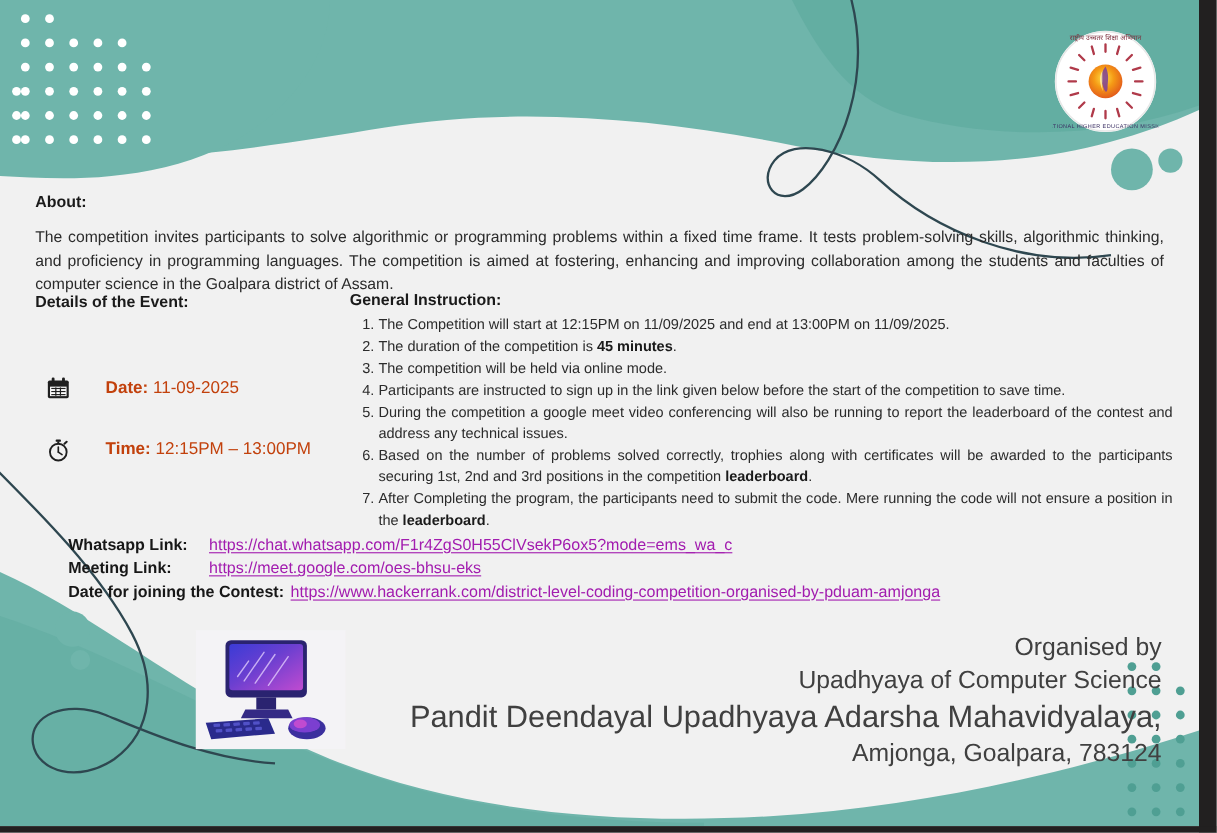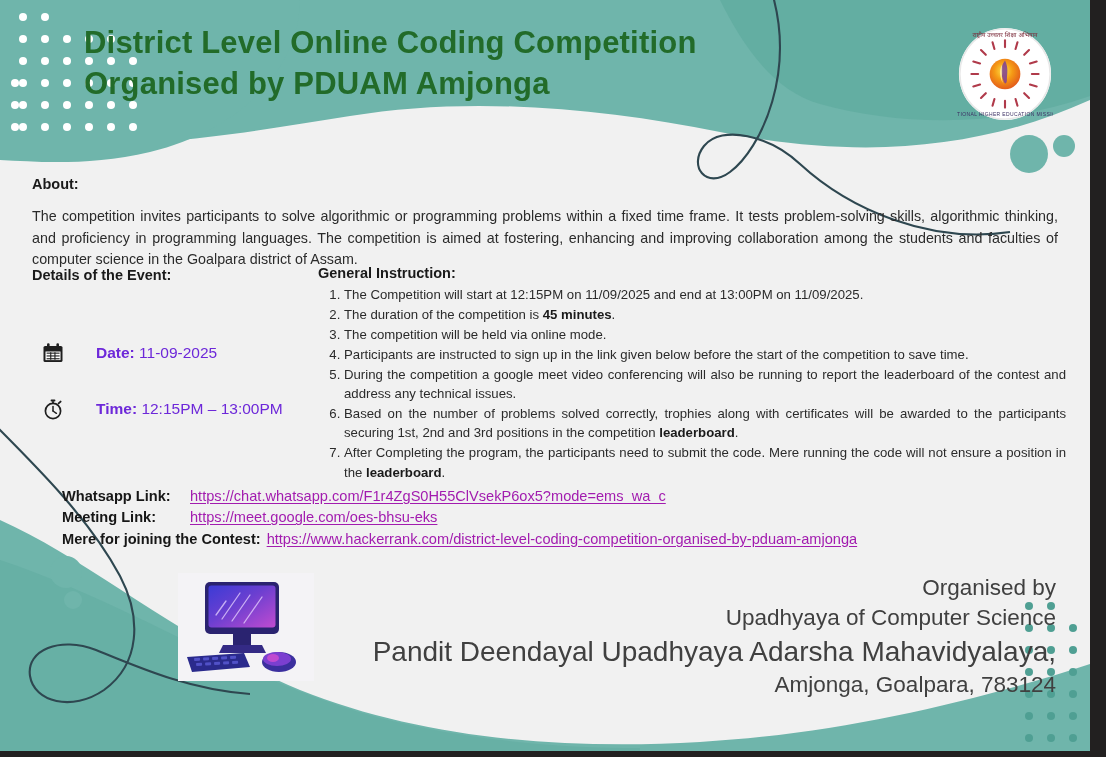--- a/index.html
+++ b/index.html
@@ -98,21 +98,21 @@
   .detail-ico {
     width: 26px;
     height: 26px;
     flex: 0 0 26px;
     display: flex;
     align-items: center;
     justify-content: center;
   }
   .detail-text {
     font-size: 15.5px;
-    color: #6d28d9;
+    color: #c2410c;
     white-space: nowrap;
     padding-left: 18px;
   }
   .detail-text b { font-weight: bold; }
 
   #instructions-block {
     position: absolute;
     left: 318px;
     top: 265px;
     width: 748px;
@@ -292,24 +292,20 @@
         <circle cx="1029" cy="738" r="4"></circle>
           <circle cx="1051" cy="738" r="4"></circle>
           <circle cx="1073" cy="738" r="4"></circle>
       </g>
     </g>
   </svg>
 
   <div class="right-strip"></div>
   <div class="bottom-strip"></div>
 
-  <div class="header-title">
-    <span>District Level Online Coding Competition</span>
-    <span class="ln2">Organised by PDUAM Amjonga</span>
-  </div>
 
   <svg class="logo" viewBox="0 0 100 100" xmlns="http://www.w3.org/2000/svg">
     <circle cx="50" cy="50" r="48" fill="#ffffff"></circle>
     <circle cx="50" cy="50" r="47" fill="none" stroke="#e8e8e8" stroke-width="1.5"></circle>
 
     <g stroke="#b03a4a" stroke-width="2.2" stroke-linecap="round">
       <line x1="50" y1="15" x2="50" y2="22"></line>
       <line x1="50" y1="78" x2="50" y2="85"></line>
       <line x1="15" y1="50" x2="22" y2="50"></line>
       <line x1="78" y1="50" x2="85" y2="50"></line>
@@ -395,21 +391,21 @@
   </div>
 
   <div id="links-block">
     <div class="link-row">
       <span class="link-label w1">Whatsapp Link:</span><span class="link-url">https://chat.whatsapp.com/F1r4ZgS0H55ClVsekP6ox5?mode=ems_wa_c</span>
     </div>
     <div class="link-row">
       <span class="link-label w2">Meeting Link:</span><span class="link-url">https://meet.google.com/oes-bhsu-eks</span>
     </div>
     <div class="link-row">
-      <span class="link-label w3">Mere for joining the Contest:</span><span class="link-url">https://www.hackerrank.com/district-level-coding-competition-organised-by-pduam-amjonga</span>
+      <span class="link-label w3">Date for joining the Contest:</span><span class="link-url">https://www.hackerrank.com/district-level-coding-competition-organised-by-pduam-amjonga</span>
     </div>
   </div>
 
   <svg id="computer-img" viewBox="0 0 136 108" xmlns="http://www.w3.org/2000/svg">
     <rect x="0" y="0" width="136" height="108" fill="#f4f3f6"></rect>
 
     <rect x="27" y="9" width="74" height="52" rx="5" fill="#2a2370"></rect>
     <rect x="30.5" y="12.5" width="67" height="42" rx="3" fill="url(#screenGrad)"></rect>
     <g stroke="#e8d4ff" stroke-width="1.3" opacity="0.75" stroke-linecap="round">
       <line x1="44" y1="46" x2="62" y2="20"></line>

